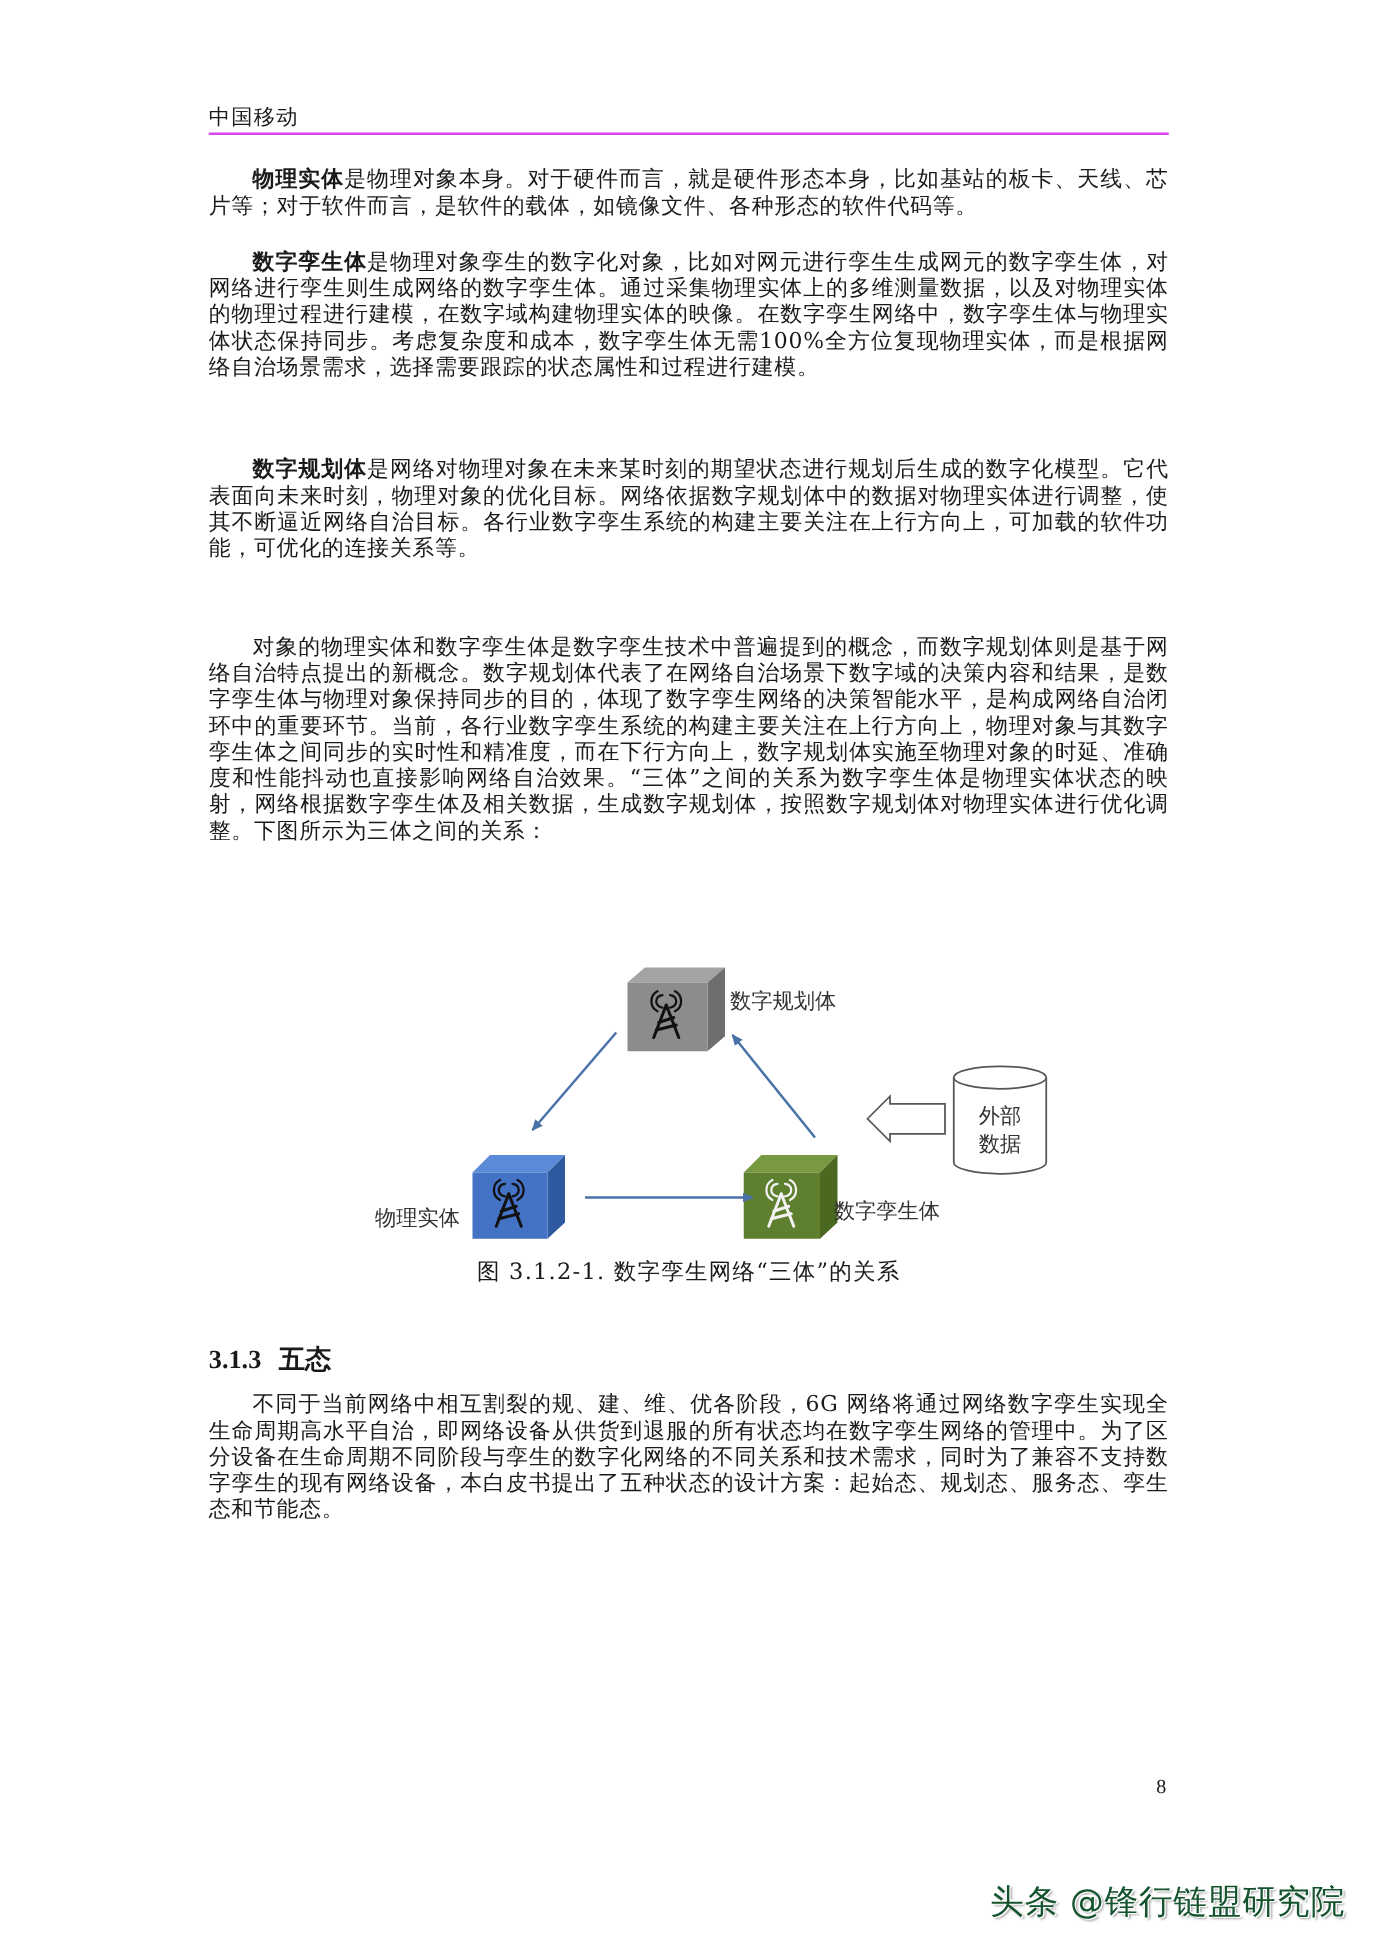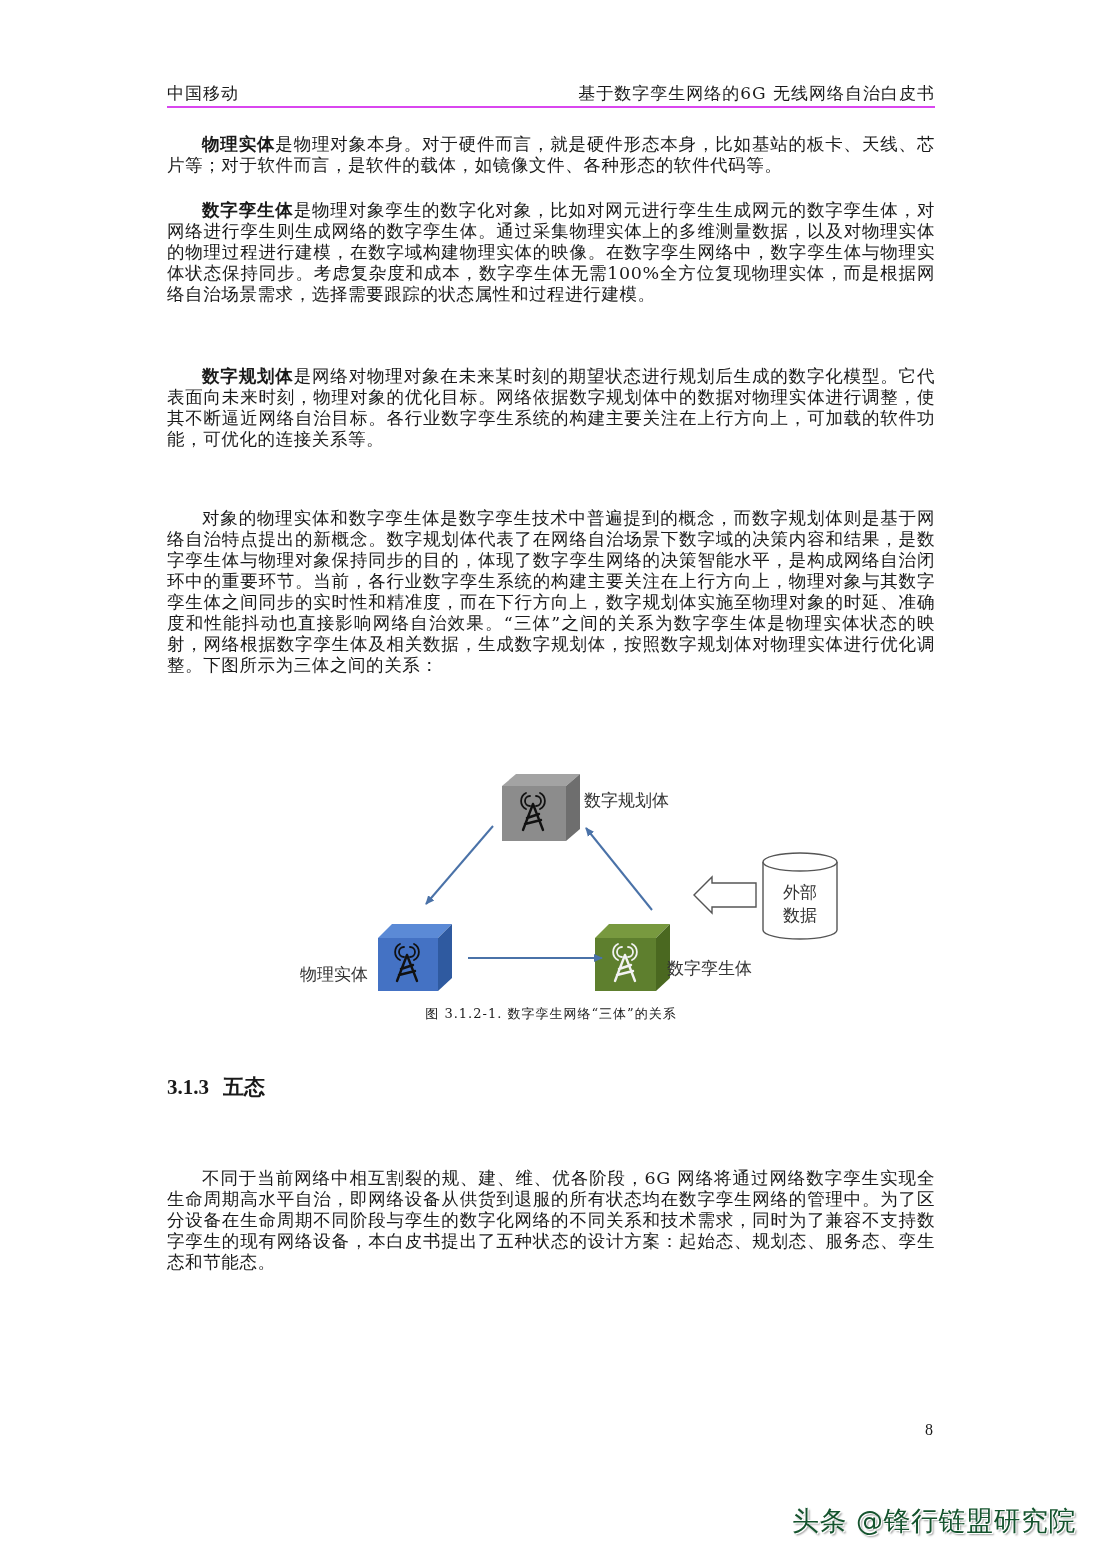--- a/index.html
+++ b/index.html
@@ -7,36 +7,35 @@
          font-family:"DejaVu Serif", "Liberation Serif", serif; color:#1a1a1a; }
   .header { position:absolute; left:167px; top:80px; width:768px; height:26px;
             border-bottom:2px solid #d946ef; }
   .header .left { position:absolute; left:0; top:2px; font-size:17px; letter-spacing:1px; }
   .header .right { position:absolute; right:0; top:2px; font-size:17px; letter-spacing:1px; }
   .para { position:absolute; left:167px; width:768px; font-size:17.5px; line-height:21px;
           text-align:justify; text-indent:2em; margin:0; letter-spacing:0.6px; }
   .para b { font-weight:bold; }
   .figure { position:absolute; left:290px; top:770px; width:560px; height:260px; }
   .caption { position:absolute; left:0; width:1102px; top:1005px; text-align:center;
-             font-size:13px; letter-spacing:1px; }
+             font-size:18px; letter-spacing:1px; }
   .section { position:absolute; left:167px; top:1073px; font-size:21px; font-weight:bold;
              font-family:Liberation Serif, serif; }
   .section .num { margin-right:14px; }
   .pageno { position:absolute; left:925px; top:1421px; font-size:16px;
             font-family:"Liberation Serif",serif; }
   .watermark { position:absolute; left:792px; top:1503px; font-size:27px;
                font-family:"DejaVu Sans","Liberation Sans",sans-serif; color:#14532d;
                text-shadow:1px 1px 0 #fff, -1px -1px 0 #fff, 2px 2px 2px #999; letter-spacing:0.5px; }
 </style>
 </head>
 <body>
 
 <div class="header">
   <span class="left">中国移动</span>
-  <span class="right">基于数字孪生网络的6G 无线网络自治白皮书</span>
 </div>
 
 <p class="para" style="top:134px;"><b>物理实体</b><span>是物理对象本身。对于硬件而言，就是硬件形态本身，比如基站的板卡、天线、芯片等；对于软件而言，是软件的载体，如镜像文件、各种形态的软件代码等。</span></p>
 
 <p class="para" style="top:200px;"><b>数字孪生体</b><span>是物理对象孪生的数字化对象，比如对网元进行孪生生成网元的数字孪生体，对网络进行孪生则生成网络的数字孪生体。通过采集物理实体上的多维测量数据，以及对物理实体的物理过程进行建模，在数字域构建物理实体的映像。在数字孪生网络中，数字孪生体与物理实体状态保持同步。考虑复杂度和成本，数字孪生体无需100%全方位复现物理实体，而是根据网络自治场景需求，选择需要跟踪的状态属性和过程进行建模。</span></p>
 
 <p class="para" style="top:366px;"><b>数字规划体</b><span>是网络对物理对象在未来某时刻的期望状态进行规划后生成的数字化模型。它代表面向未来时刻，物理对象的优化目标。网络依据数字规划体中的数据对物理实体进行调整，使其不断逼近网络自治目标。各行业数字孪生系统的构建主要关注在上行方向上，可加载的软件功能，可优化的连接关系等。</span></p>
 
 <p class="para" style="top:508px;"><span>对象的物理实体和数字孪生体是数字孪生技术中普遍提到的概念，而数字规划体则是基于网络自治特点提出的新概念。数字规划体代表了在网络自治场景下数字域的决策内容和结果，是数字孪生体与物理对象保持同步的目的，体现了数字孪生网络的决策智能水平，是构成网络自治闭环中的重要环节。当前，各行业数字孪生系统的构建主要关注在上行方向上，物理对象与其数字孪生体之间同步的实时性和精准度，而在下行方向上，数字规划体实施至物理对象的时延、准确度和性能抖动也直接影响网络自治效果。“三体”之间的关系为数字孪生体是物理实体状态的映射，网络根据数字孪生体及相关数据，生成数字规划体，按照数字规划体对物理实体进行优化调整。下图所示为三体之间的关系：</span></p>
 
@@ -90,17 +89,17 @@
     <text x="510" y="151" text-anchor="middle" font-family="DejaVu Sans, Liberation Sans, sans-serif" font-size="17" fill="#333">数据</text>
   </svg>
 </div>
 
 <div class="caption">图 3.1.2-1. 数字孪生网络“三体”的关系</div>
 
 <div class="section">
   <span class="num">3.1.3</span><span>五态</span>
 </div>
 
-<p class="para" style="top:1168px;"><span>不同于当前网络中相互割裂的规、建、维、优各阶段，6G 网络将通过网络数字孪生实现全生命周期高水平自治，即网络设备从供货到退服的所有状态均在数字孪生网络的管理中。为了区分设备在生命周期不同阶段与孪生的数字化网络的不同关系和技术需求，同时为了兼容不支持数字孪生的现有网络设备，本白皮书提出了五种状态的设计方案：起始态、规划态、服务态、孪生态和节能态。</span></p>
+<p class="para" style="top:1114px;"><span>不同于当前网络中相互割裂的规、建、维、优各阶段，6G 网络将通过网络数字孪生实现全生命周期高水平自治，即网络设备从供货到退服的所有状态均在数字孪生网络的管理中。为了区分设备在生命周期不同阶段与孪生的数字化网络的不同关系和技术需求，同时为了兼容不支持数字孪生的现有网络设备，本白皮书提出了五种状态的设计方案：起始态、规划态、服务态、孪生态和节能态。</span></p>
 
 <div class="pageno">8</div>
 
 <div class="watermark">头条 @锋行链盟研究院</div>
 
 </body></html>

